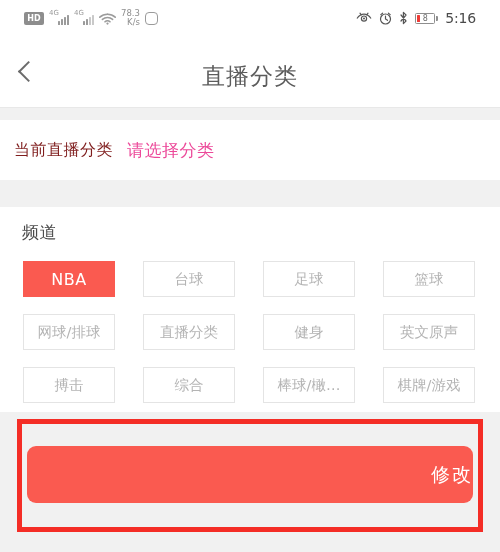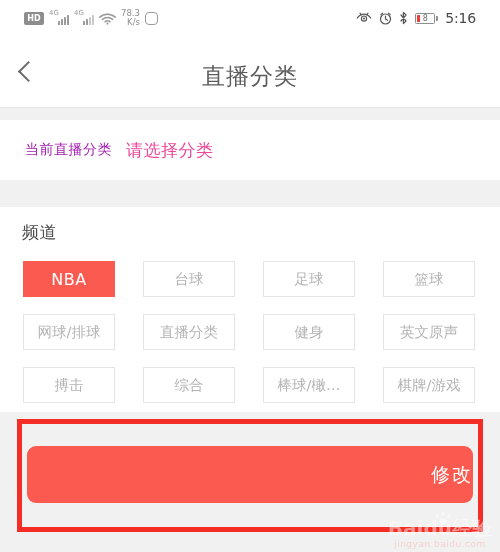--- a/index.html
+++ b/index.html
@@ -106,21 +106,21 @@
   }
 
   
   #current-row {
     position: absolute; left: 0; top: 120px;
     width: 500px; height: 60px;
     background: #ffffff;
     display: flex; align-items: center;
     padding-left: 14px;
   }
-  #current-label { font-size: 14px; color: #a21caf; letter-spacing: .5px; margin-left: 11px; }
+  #current-label { font-size: 16px; color: #7f1d1d; letter-spacing: .5px; }
   #current-value { font-size: 17px; color: #ec4899; margin-left: 14px; letter-spacing: .5px; }
 
   
   #channel-section {
     position: absolute; left: 0; top: 207px;
     width: 500px; height: 205px;
     background: #ffffff;
   }
   #channel-title {
     font-size: 17px; color: #4b4b4b;
@@ -314,24 +314,14 @@
         <div class="chip">综合</div>
         <div class="chip">棒球/橄…</div>
         <div class="chip">棋牌/游戏</div>
       </div>
   </div>
 
   <button id="submit-btn">修改</button>
 
   <div id="annotation-box"></div>
 
-  <div id="watermark">
-    <span class="wm-paw">
-        <i></i>
-        <i></i>
-        <i></i>
-        <i></i>
-      </span>
-    <div id="wm-main">Baidu经验</div>
-    <div id="wm-sub">jingyan.baidu.com</div>
-  </div>
 
 </div>
 
 </body></html>

